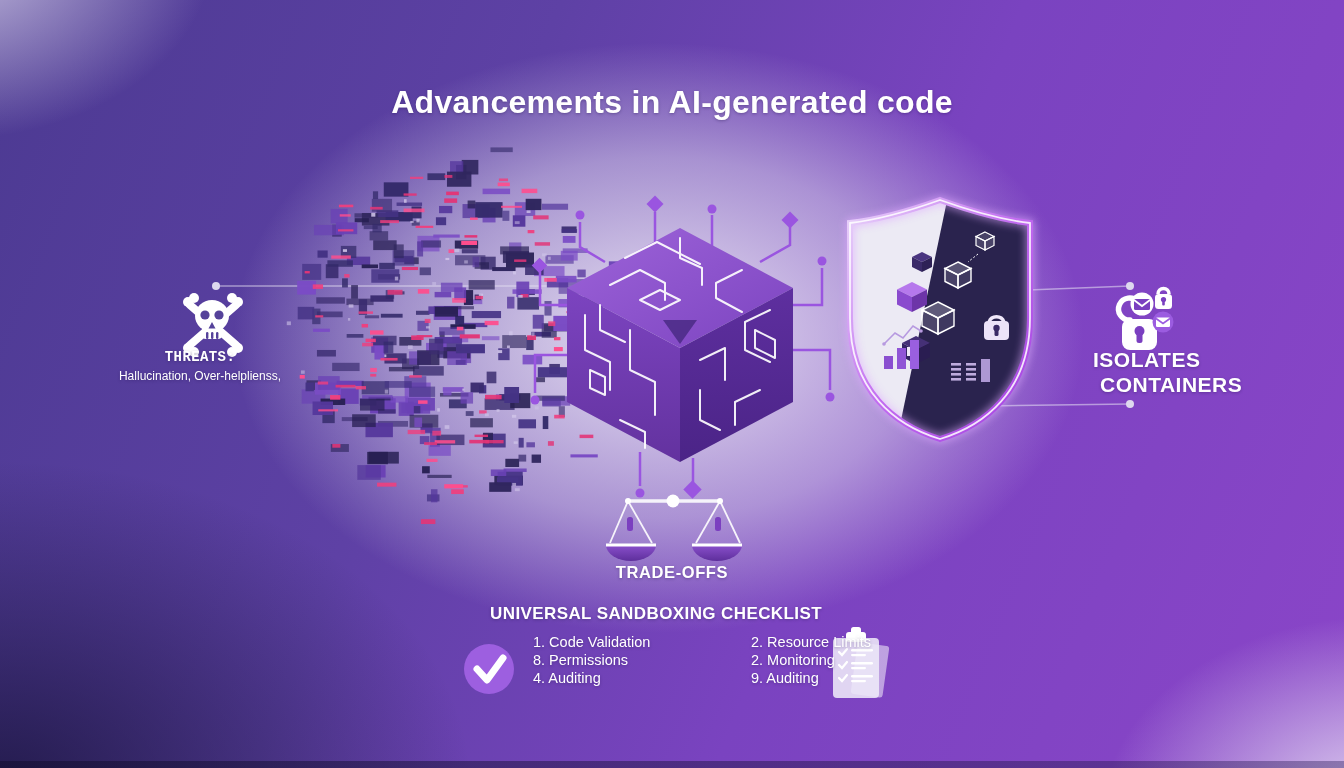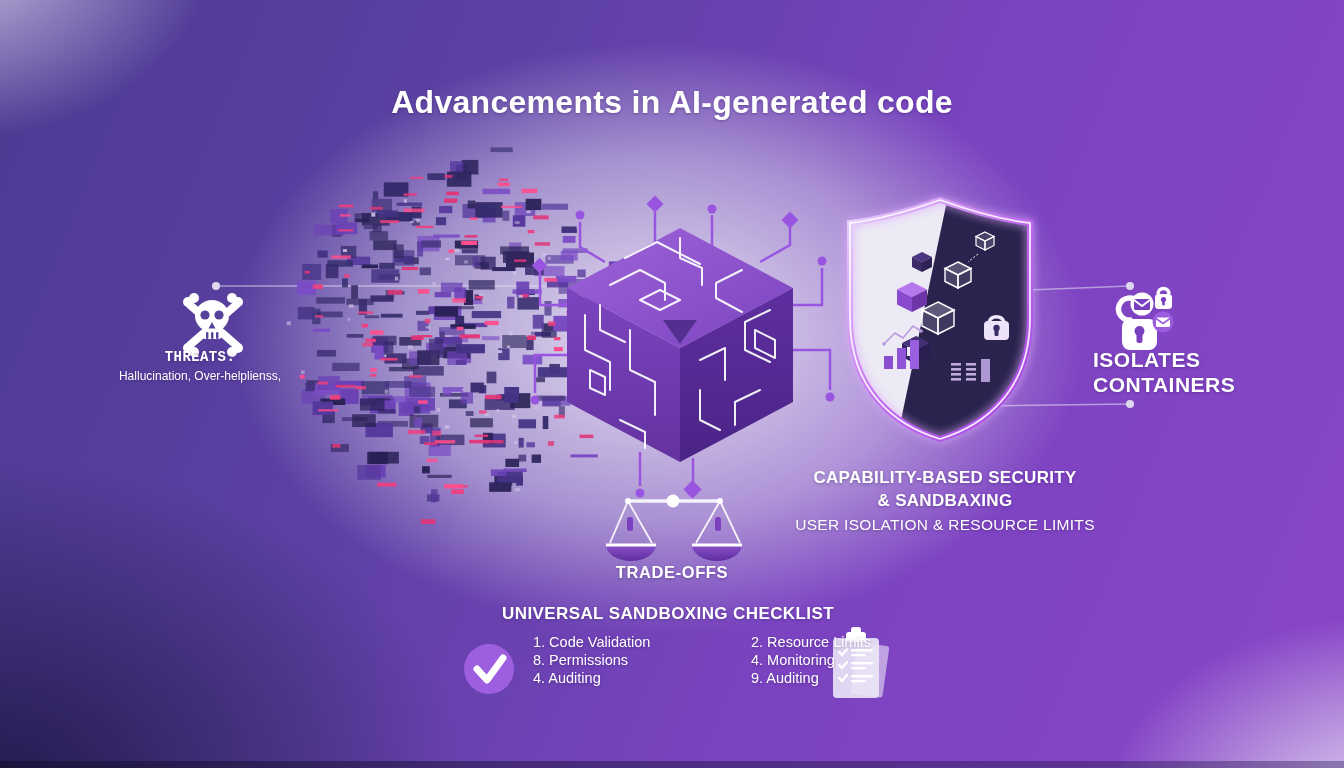--- a/index.html
+++ b/index.html
@@ -13,26 +13,26 @@
       radial-gradient(ellipse 760px 520px at 0% 102%, rgba(22,18,56,0.78), rgba(22,18,56,0) 62%),
       linear-gradient(112deg, #4c3a92 0%, #5e41a5 34%, #7a43c0 62%, #8a45c8 100%);
   }
   .txt{position:absolute;text-shadow:0 1px 3px rgba(35,20,75,0.35);}
   .center{text-align:center;}
   #title{top:84px;left:0;width:1344px;font-size:32px;font-weight:bold;letter-spacing:.3px;}
   #threats{top:349px;left:48px;width:304px;}
   #threats .h{font-size:14px;font-weight:bold;letter-spacing:.4px;margin-bottom:2px;font-family:Liberation Mono, monospace;}
   #threats .b{font-size:12px;line-height:19px;}
   #isolates{top:347px;left:1093px;width:230px;font-size:21px;font-weight:bold;letter-spacing:.5px;line-height:25px;}
-  #isolates .l2{}
+  #isolates .l2{margin-left:7px;}
   #capability{top:466px;left:794px;width:302px;}
   #capability .h{font-size:17px;font-weight:bold;line-height:23px;letter-spacing:.3px;}
   #capability .s{font-size:15.5px;margin-top:4px;letter-spacing:.3px;}
   #tradeoffs{top:563px;left:572px;width:200px;font-size:16.5px;font-weight:bold;letter-spacing:.6px;}
-  #checklist-h{top:604px;left:468px;width:400px;font-size:17px;font-weight:bold;letter-spacing:.4px;}
+  #checklist-h{top:604px;left:456px;width:400px;font-size:17px;font-weight:bold;letter-spacing:.4px;}
   .chk-col{position:absolute;top:633px;font-size:14.5px;line-height:18px;}
   #chk1{left:533px;width:160px;}
   #chk2{left:703px;width:160px;margin-left:48px;}
   #bottom-shade{position:absolute;left:0;bottom:0;width:1344px;height:7px;
     background:linear-gradient(to right, rgba(18,14,45,.55), rgba(45,30,90,.40));}
   svg{position:absolute;top:0;left:0;}
 </style>
 </head>
 <body>
 <div id="stage">
@@ -666,35 +666,30 @@
 <div id="threats" class="txt center">
   <div class="h">THREATS:</div>
   <div class="b">Hallucination, Over-helplienss,</div>
 </div>
 
 <div id="isolates" class="txt">
   <div>ISOLATES</div>
   <div class="l2">CONTAINERS</div>
 </div>
 
-<div id="capability" class="txt center">
-  <div class="h">CAPABILITY-BASED SECURITY</div>
-  <div class="h">&amp; SANDBAXING</div>
-  <div class="s">USER ISOLATION &amp; RESOURCE LIMITS</div>
-</div>
 
 <div id="tradeoffs" class="txt center">TRADE-OFFS</div>
 
 <div id="checklist-h" class="txt center">UNIVERSAL SANDBOXING CHECKLIST</div>
 
 <div id="chk1" class="txt chk-col">
   <div>1. Code Validation</div>
   <div>8. Permissions</div>
   <div>4. Auditing</div>
 </div>
 <div id="chk2" class="txt chk-col">
   <div>2. Resource Limits</div>
-  <div>4. Monitoring</div>
+  <div>2. Monitoring</div>
   <div>9. Auditing</div>
 </div>
 
 <div id="bottom-shade"></div>
 </div>
 
 </body></html>

